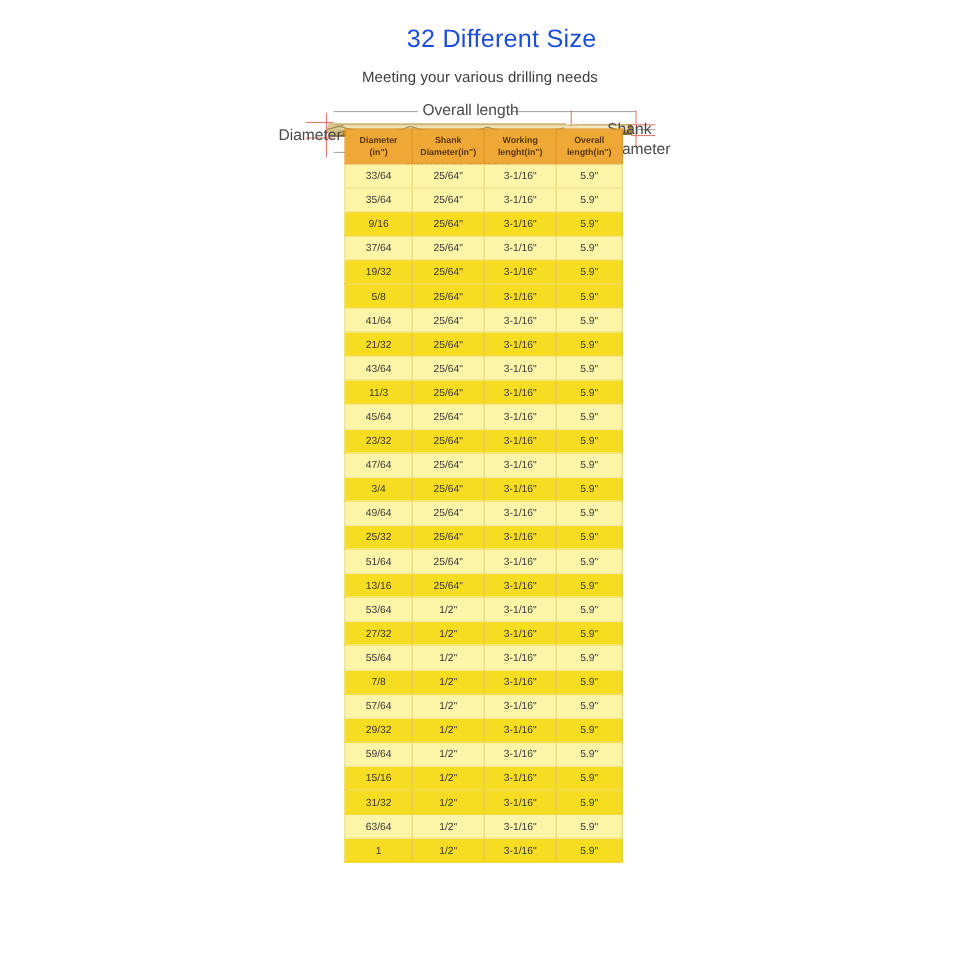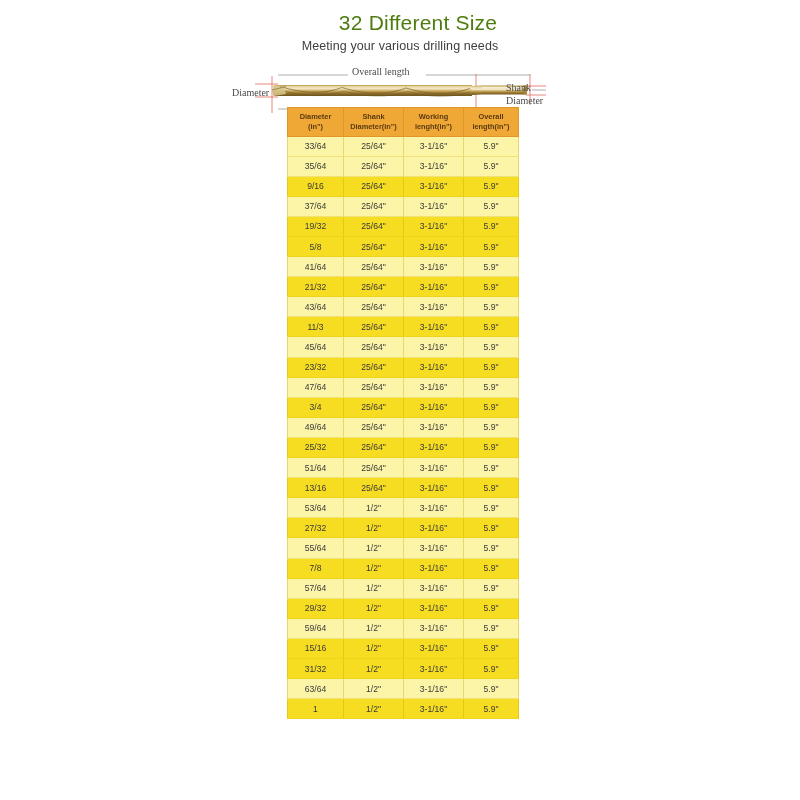--- a/index.html
+++ b/index.html
@@ -17,50 +17,49 @@
 
   
   .header {
     width: 100%;
     text-align: center;
     padding-top: 9px;
     box-sizing: border-box;
   }
   .title {
     font-size: 21px;
-    color: #4d7c0f;
+    color: #1d4ed8;
     font-weight: 400;
     letter-spacing: 0.2px;
     line-height: 1.15;
-    margin: 2px;
+    margin: 12px;
     padding-left: 36px;
   }
   .subtitle {
     font-size: 12.5px;
     color: #3e3e3e;
     font-weight: 400;
     margin: 4px 0 12px 0;
     letter-spacing: 0.1px;
   }
 
   
   .diagram {
     position: relative;
     width: 340px;
     height: 56px;
     margin: 8px auto 0 auto;
   }
   .diagram svg { display: block; }
   .diag-label {
     position: absolute;
-    font-size: 10px;
+    font-size: 13px;
     color: #4a4a4a;
     line-height: 1.25;
     white-space: nowrap;
-    font-family: Liberation Serif, serif;
   }
   .lbl-diameter  { left: 2px;   top: 22px; }
   .lbl-overall   { left: 122px; top: 1px;  }
   .lbl-working   { left: 108px; top: 46px; }
   .lbl-shank     { left: 276px; top: 17px; white-space: normal; width: 40px; text-align: left;}
 
   
   .table-wrap {
     position: absolute;
     left: 287px;

